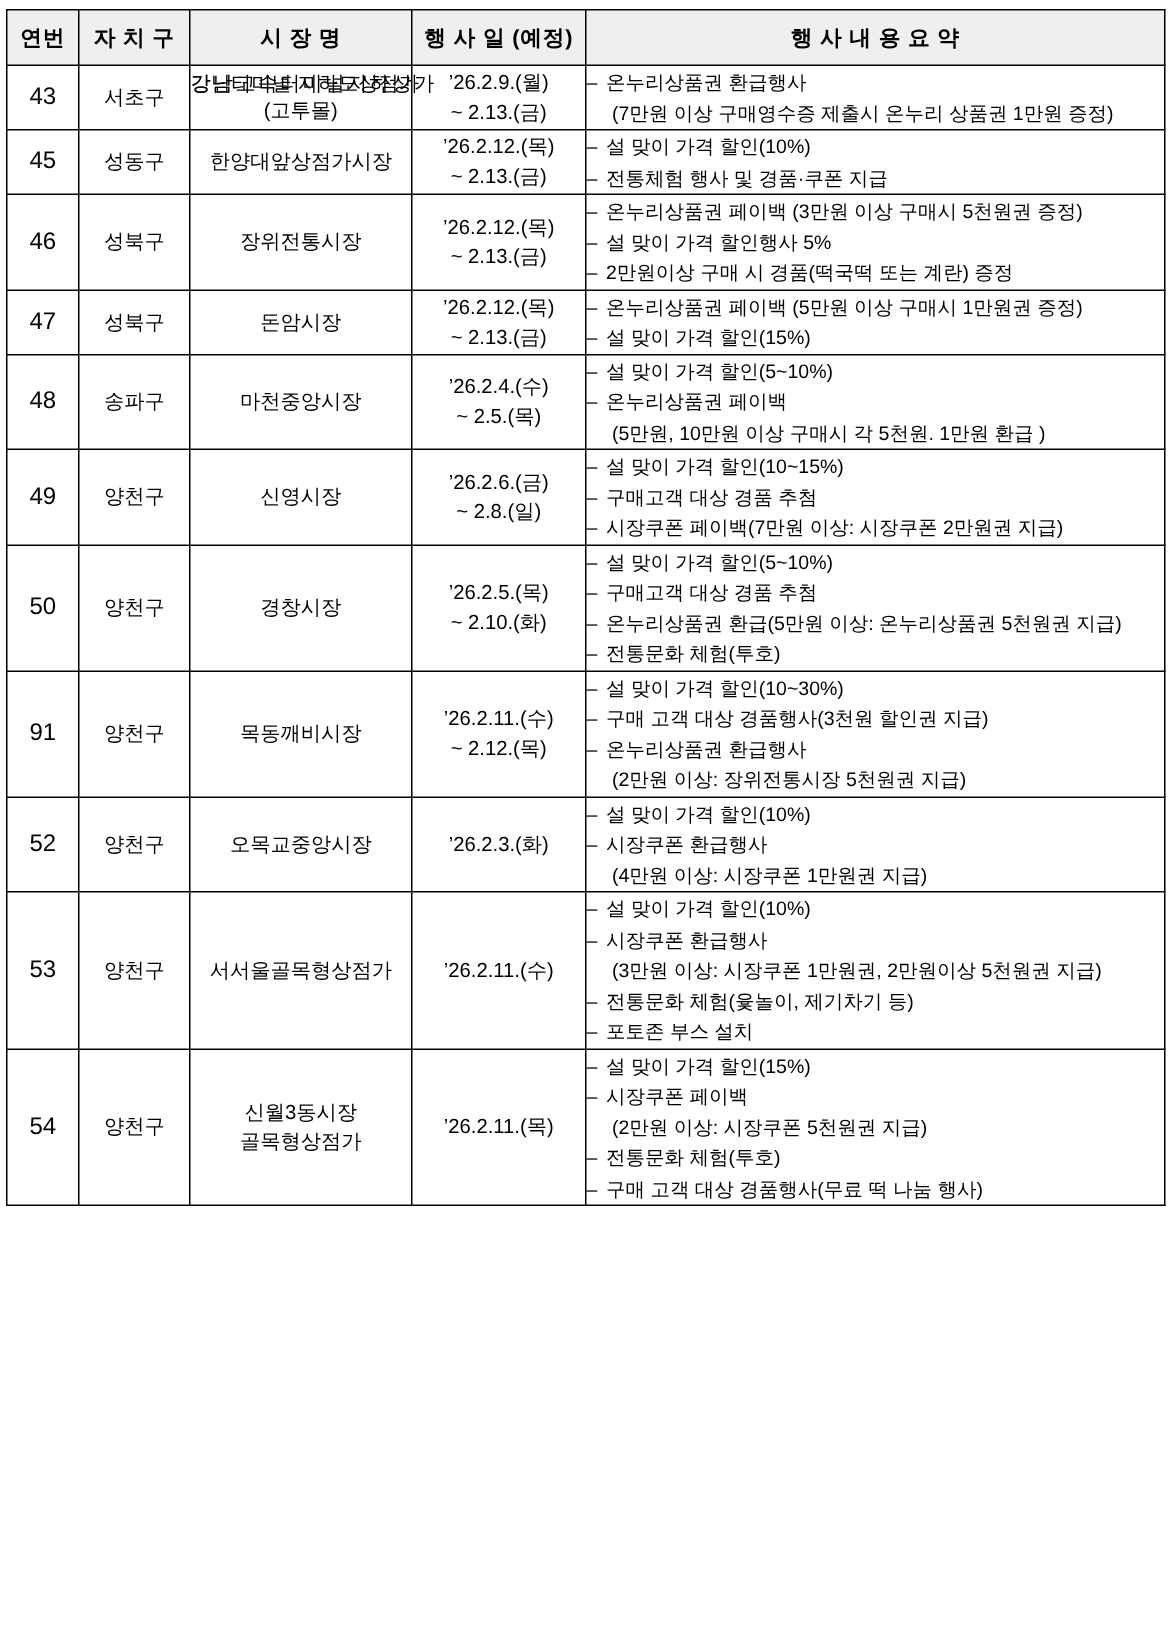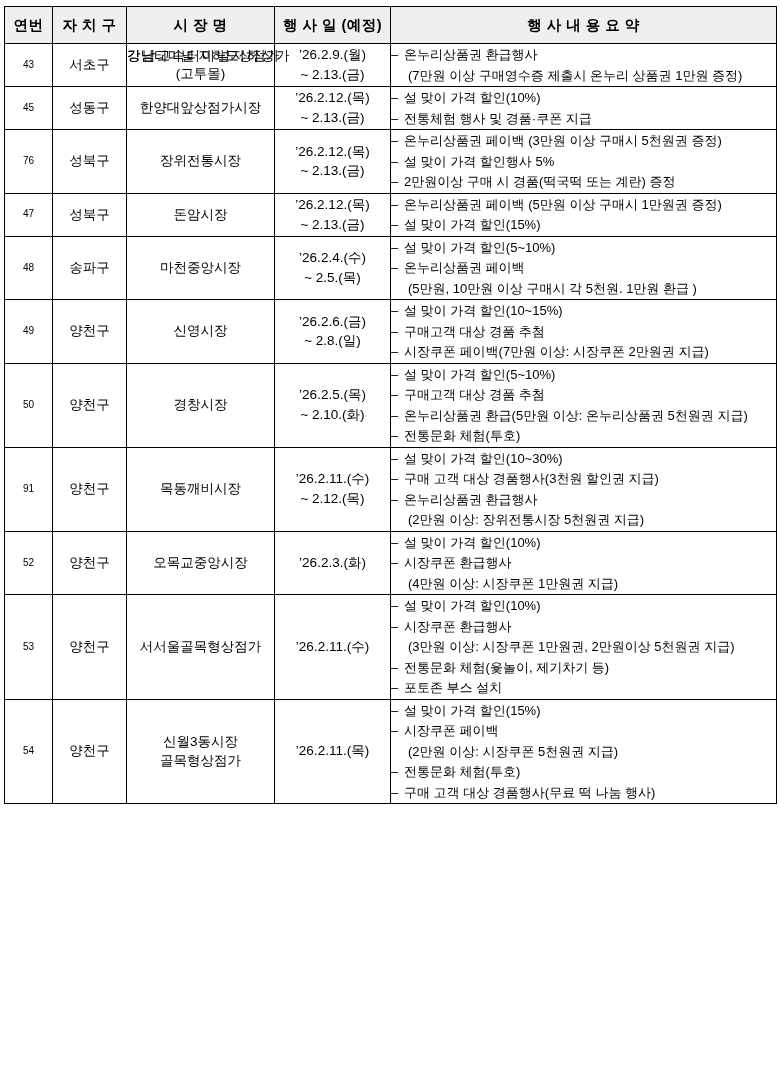--- a/index.html
+++ b/index.html
@@ -44,21 +44,21 @@
   .col-desc  { width: 386px; }
 
   td.cell-no,
   td.cell-gu,
   td.cell-name,
   td.cell-date {
     text-align: center;
     font-size: 13.5px;
     line-height: 1.45;
   }
-  td.cell-no { font-size: 10px; text-align: center; }
+  td.cell-no { font-size: 16px; text-align: center; }
   td.cell-name .nm-line { display: block; }
   td.cell-date .dt-line { display: block; }
 
   td.cell-desc {
     padding: 5px 6px 5px 8px;
     font-size: 13px;
     line-height: 1.5;
   }
   .desc-item {
     display: flex;
@@ -157,21 +157,21 @@
               <span class="desc-dash">–</span>
               <span class="desc-text">설 맞이 가격 할인(10%)</span>
             </div>
             <div class="desc-item">
               <span class="desc-dash">–</span>
               <span class="desc-text">전통체험 행사 및 경품·쿠폰 지급</span>
             </div>
           </td>
         </tr>
         <tr>
-          <td class="cell-no">76</td>
+          <td class="cell-no">46</td>
           <td class="cell-gu">성북구</td>
           <td class="cell-name">
             <span class="nm-line">장위전통시장</span>
           </td>
           <td class="cell-date">
             <span class="dt-line">’26.2.12.(목)</span>
             <span class="dt-line">~ 2.13.(금)</span>
           </td>
           <td class="cell-desc">
             <div class="desc-item">

